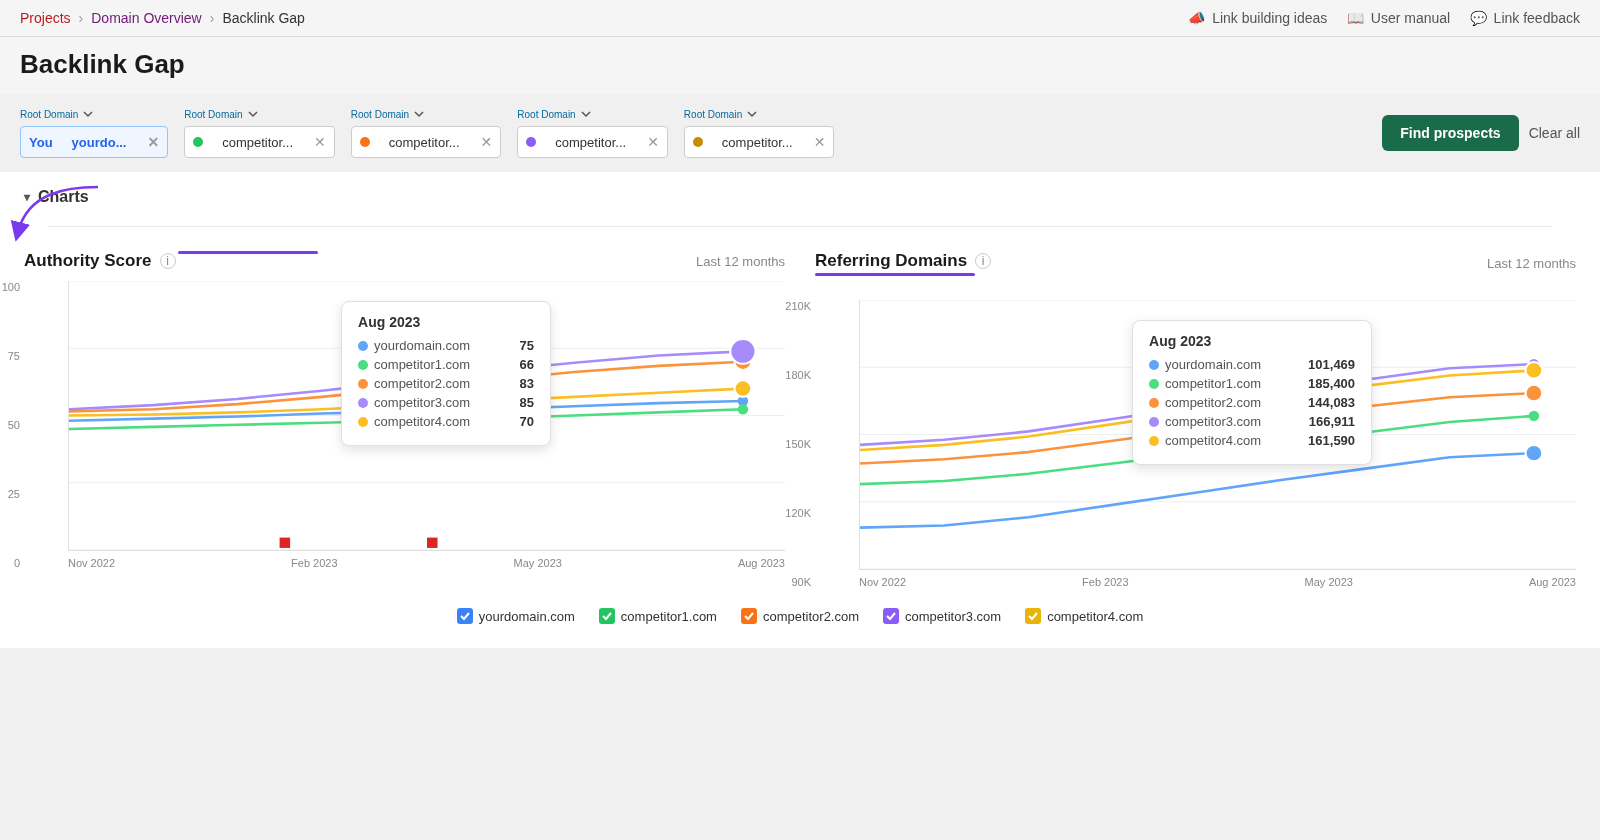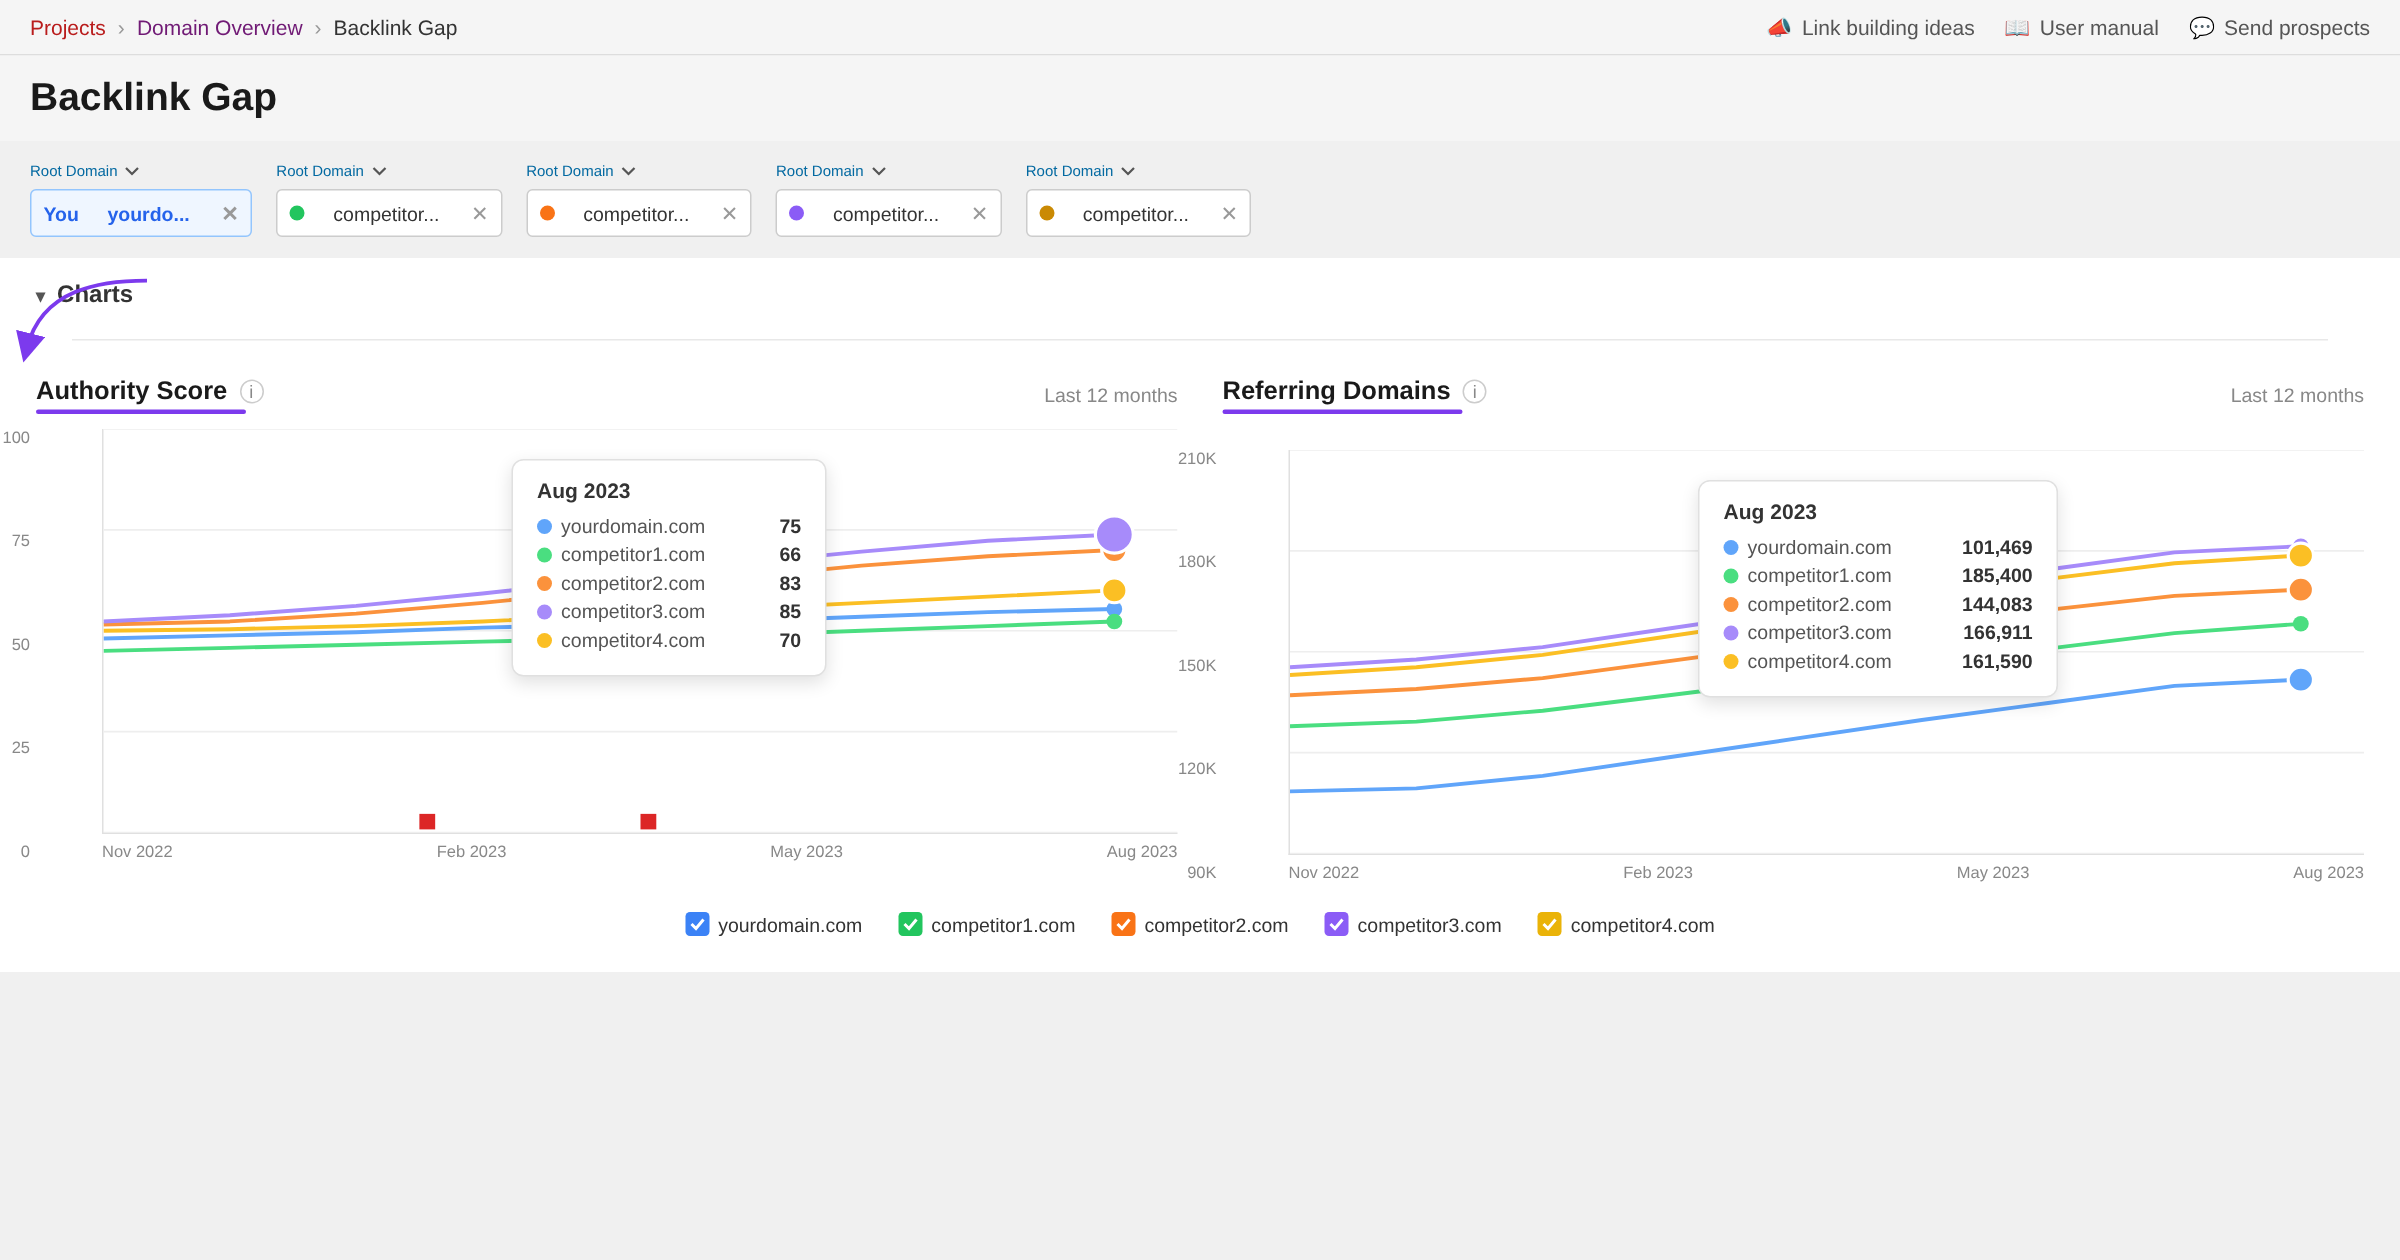--- a/index.html
+++ b/index.html
@@ -71,21 +71,21 @@
     <a class="top-action-link" href="#">
       <span>📣</span>
       <span>Link building ideas</span>
     </a>
     <a class="top-action-link" href="#">
       <span>📖</span>
       <span>User manual</span>
     </a>
     <a class="top-action-link" href="#">
       <span>💬</span>
-      <span>Send prospects</span>
+      <span>Link feedback</span>
     </a>
   </div>
 </div>
 
 <div class="page-header">
   <h1 class="page-title">Backlink Gap</h1>
 </div>
 
 <div class="domain-row">
 
@@ -152,20 +152,24 @@
           <path d="M2 4l4 4 4-4" stroke="#555" stroke-width="1.5"></path>
         </svg>
     </div>
     <div class="domain-chip">
       <span class="chip-dot" style="background:#ca8a04;"></span>
       <span>competitor...</span>
       <span class="chip-close">✕</span>
     </div>
   </div>
 
+  <div class="action-buttons">
+    <button class="btn-find">Find prospects</button>
+    <button class="btn-clear">Clear all</button>
+  </div>
 </div>
 
 <div class="main-content">
 
   <div class="charts-section" style="position:relative;">
 
     <svg style="position:absolute;top:10px;left:8px;width:110px;height:60px;z-index:5;pointer-events:none;" viewBox="0 0 110 60">
       <path d="M90 5 C60 5, 20 10, 10 50" stroke="#7c3aed" stroke-width="2.5" fill="none" marker-end="url(#arrowhead)"></path>
       <defs>
         <marker id="arrowhead" markerWidth="8" markerHeight="8" refX="4" refY="4" orient="auto">
@@ -178,21 +182,21 @@
       <span class="chevron-icon">▾</span>
       <span>Charts</span>
     </div>
 
     <div class="sep-line"></div>
 
     <div class="charts-grid" style="margin-top:24px;">
 
       <div class="chart-container">
         <div class="chart-header">
-          <div style="display:flex;flex-direction:column;gap:2px;">
+          <div style="display:flex;flex-direction:row;gap:2px;">
             <div style="display:flex;align-items:center;gap:8px;">
               <span style="font-size:17px;font-weight:700;color:#1a1a1a;">Authority Score</span>
               <span style="font-size:12px;color:#888;cursor:pointer;border:1px solid #ccc;border-radius:50%;width:16px;height:16px;display:inline-flex;align-items:center;justify-content:center;">i</span>
             </div>
             <div style="height:3px;width:140px;background:#7c3aed;border-radius:2px;"></div>
           </div>
           <span style="font-size:13px;color:#888;">Last 12 months</span>
         </div>
 
         <div style="position:relative;margin-top:10px;padding-left:44px;">

